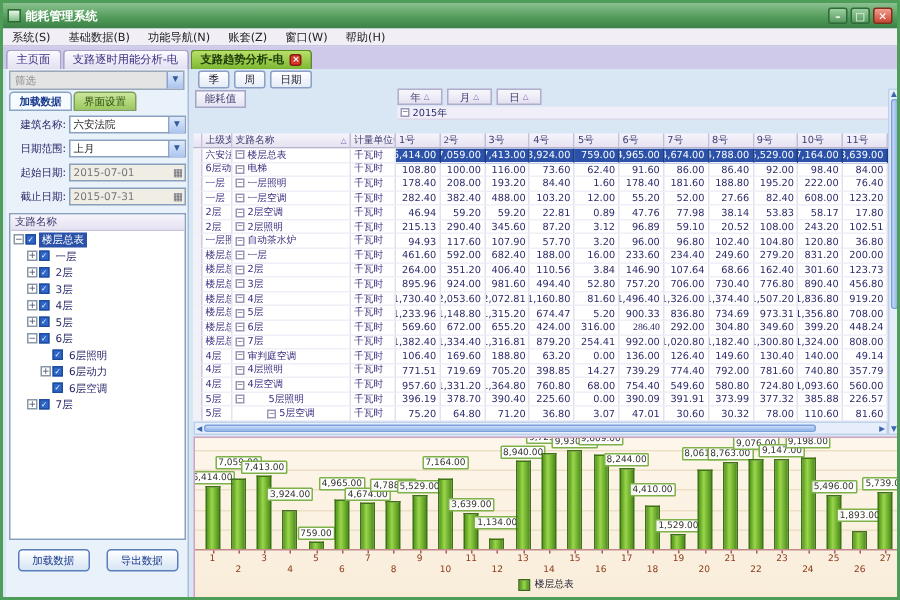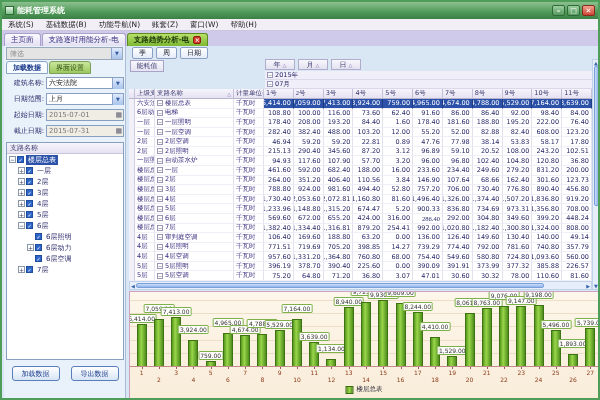--- a/index.html
+++ b/index.html
@@ -267,24 +267,20 @@
       <div class="pvbtn">
         <div>日</div>
         <div class="sortg">△</div>
       </div>
     </div>
   <div class="grouprows" id="grouprows">
       <div class="grow">
         <div class="colg">−</div>
         <div>2015年</div>
       </div>
-      <div class="grow">
-        <div class="colg">−</div>
-        <div>07月</div>
-      </div>
     </div>
 
   <div class="tablehdr" id="tablehdr">
       <div class="hcell" style="width: 6px;"></div>
       <div class="hcell" style="width: 20px;">
         <div>上级支路</div>
       </div>
       <div class="hcell" style="width: 79px;">
         <div>支路名称</div>
         <div class="sortg">△</div>
@@ -374,21 +370,21 @@
           <div style="margin-left: 2px;">一层空调</div>
         </div>
         <div class="tcell" style="width: 30px;">千瓦时</div>
         <div class="tcell num" style="width: 29.8182px;">282.40</div>
         <div class="tcell num" style="width: 29.8182px;">382.40</div>
         <div class="tcell num" style="width: 29.8182px;">488.00</div>
         <div class="tcell num" style="width: 29.8182px;">103.20</div>
         <div class="tcell num" style="width: 29.8182px;">12.00</div>
         <div class="tcell num" style="width: 29.8182px;">55.20</div>
         <div class="tcell num" style="width: 29.8182px;">52.00</div>
-        <div class="tcell num" style="width: 29.8182px;">82.88</div>
+        <div class="tcell num" style="width: 29.8182px;">27.66</div>
         <div class="tcell num" style="width: 29.8182px;">82.40</div>
         <div class="tcell num" style="width: 29.8182px;">608.00</div>
         <div class="tcell num" style="width: 29.8182px;">123.20</div>
       </div>
       <div class="trow">
         <div class="tcell ind" style="width: 6px;"></div>
         <div class="tcell" style="width: 20px;">2层</div>
         <div class="tcell" style="width: 79px;">
           <div class="colg">−</div>
           <div style="margin-left: 2px;">2层空调</div>
@@ -487,21 +483,21 @@
         <div class="tcell num" style="width: 29.8182px;">123.73</div>
       </div>
       <div class="trow">
         <div class="tcell ind" style="width: 6px;"></div>
         <div class="tcell" style="width: 20px;">楼层总表</div>
         <div class="tcell" style="width: 79px;">
           <div class="colg">−</div>
           <div style="margin-left: 2px;">3层</div>
         </div>
         <div class="tcell" style="width: 30px;">千瓦时</div>
-        <div class="tcell num" style="width: 29.8182px;">788.80</div>
+        <div class="tcell num" style="width: 29.8182px;">895.96</div>
         <div class="tcell num" style="width: 29.8182px;">924.00</div>
         <div class="tcell num" style="width: 29.8182px;">981.60</div>
         <div class="tcell num" style="width: 29.8182px;">494.40</div>
         <div class="tcell num" style="width: 29.8182px;">52.80</div>
         <div class="tcell num" style="width: 29.8182px;">757.20</div>
         <div class="tcell num" style="width: 29.8182px;">706.00</div>
         <div class="tcell num" style="width: 29.8182px;">730.40</div>
         <div class="tcell num" style="width: 29.8182px;">776.80</div>
         <div class="tcell num" style="width: 29.8182px;">890.40</div>
         <div class="tcell num" style="width: 29.8182px;">456.80</div>
@@ -644,39 +640,39 @@
         <div class="tcell num" style="width: 29.8182px;">580.80</div>
         <div class="tcell num" style="width: 29.8182px;">724.80</div>
         <div class="tcell num" style="width: 29.8182px;">1,093.60</div>
         <div class="tcell num" style="width: 29.8182px;">560.00</div>
       </div>
       <div class="trow">
         <div class="tcell ind" style="width: 6px;"></div>
         <div class="tcell" style="width: 20px;">5层</div>
         <div class="tcell" style="width: 79px;">
           <div class="colg">−</div>
-          <div style="margin-left: 2px;">5层照明</div>
+          <div style="margin-left: 16px;">5层照明</div>
         </div>
         <div class="tcell" style="width: 30px;">千瓦时</div>
         <div class="tcell num" style="width: 29.8182px;">396.19</div>
         <div class="tcell num" style="width: 29.8182px;">378.70</div>
         <div class="tcell num" style="width: 29.8182px;">390.40</div>
         <div class="tcell num" style="width: 29.8182px;">225.60</div>
         <div class="tcell num" style="width: 29.8182px;">0.00</div>
         <div class="tcell num" style="width: 29.8182px;">390.09</div>
         <div class="tcell num" style="width: 29.8182px;">391.91</div>
         <div class="tcell num" style="width: 29.8182px;">373.99</div>
         <div class="tcell num" style="width: 29.8182px;">377.32</div>
         <div class="tcell num" style="width: 29.8182px;">385.88</div>
         <div class="tcell num" style="width: 29.8182px;">226.57</div>
       </div>
       <div class="trow">
         <div class="tcell ind" style="width: 6px;"></div>
         <div class="tcell" style="width: 20px;">5层</div>
-        <div class="tcell" style="width: 79px;">
+        <div class="tcell" style="width: 79px; justify-content: center;">
           <div class="colg">−</div>
           <div style="margin-left: 2px;">5层空调</div>
         </div>
         <div class="tcell" style="width: 30px;">千瓦时</div>
         <div class="tcell num" style="width: 29.8182px;">75.20</div>
         <div class="tcell num" style="width: 29.8182px;">64.80</div>
         <div class="tcell num" style="width: 29.8182px;">71.20</div>
         <div class="tcell num" style="width: 29.8182px;">36.80</div>
         <div class="tcell num" style="width: 29.8182px;">3.07</div>
         <div class="tcell num" style="width: 29.8182px;">47.01</div>

